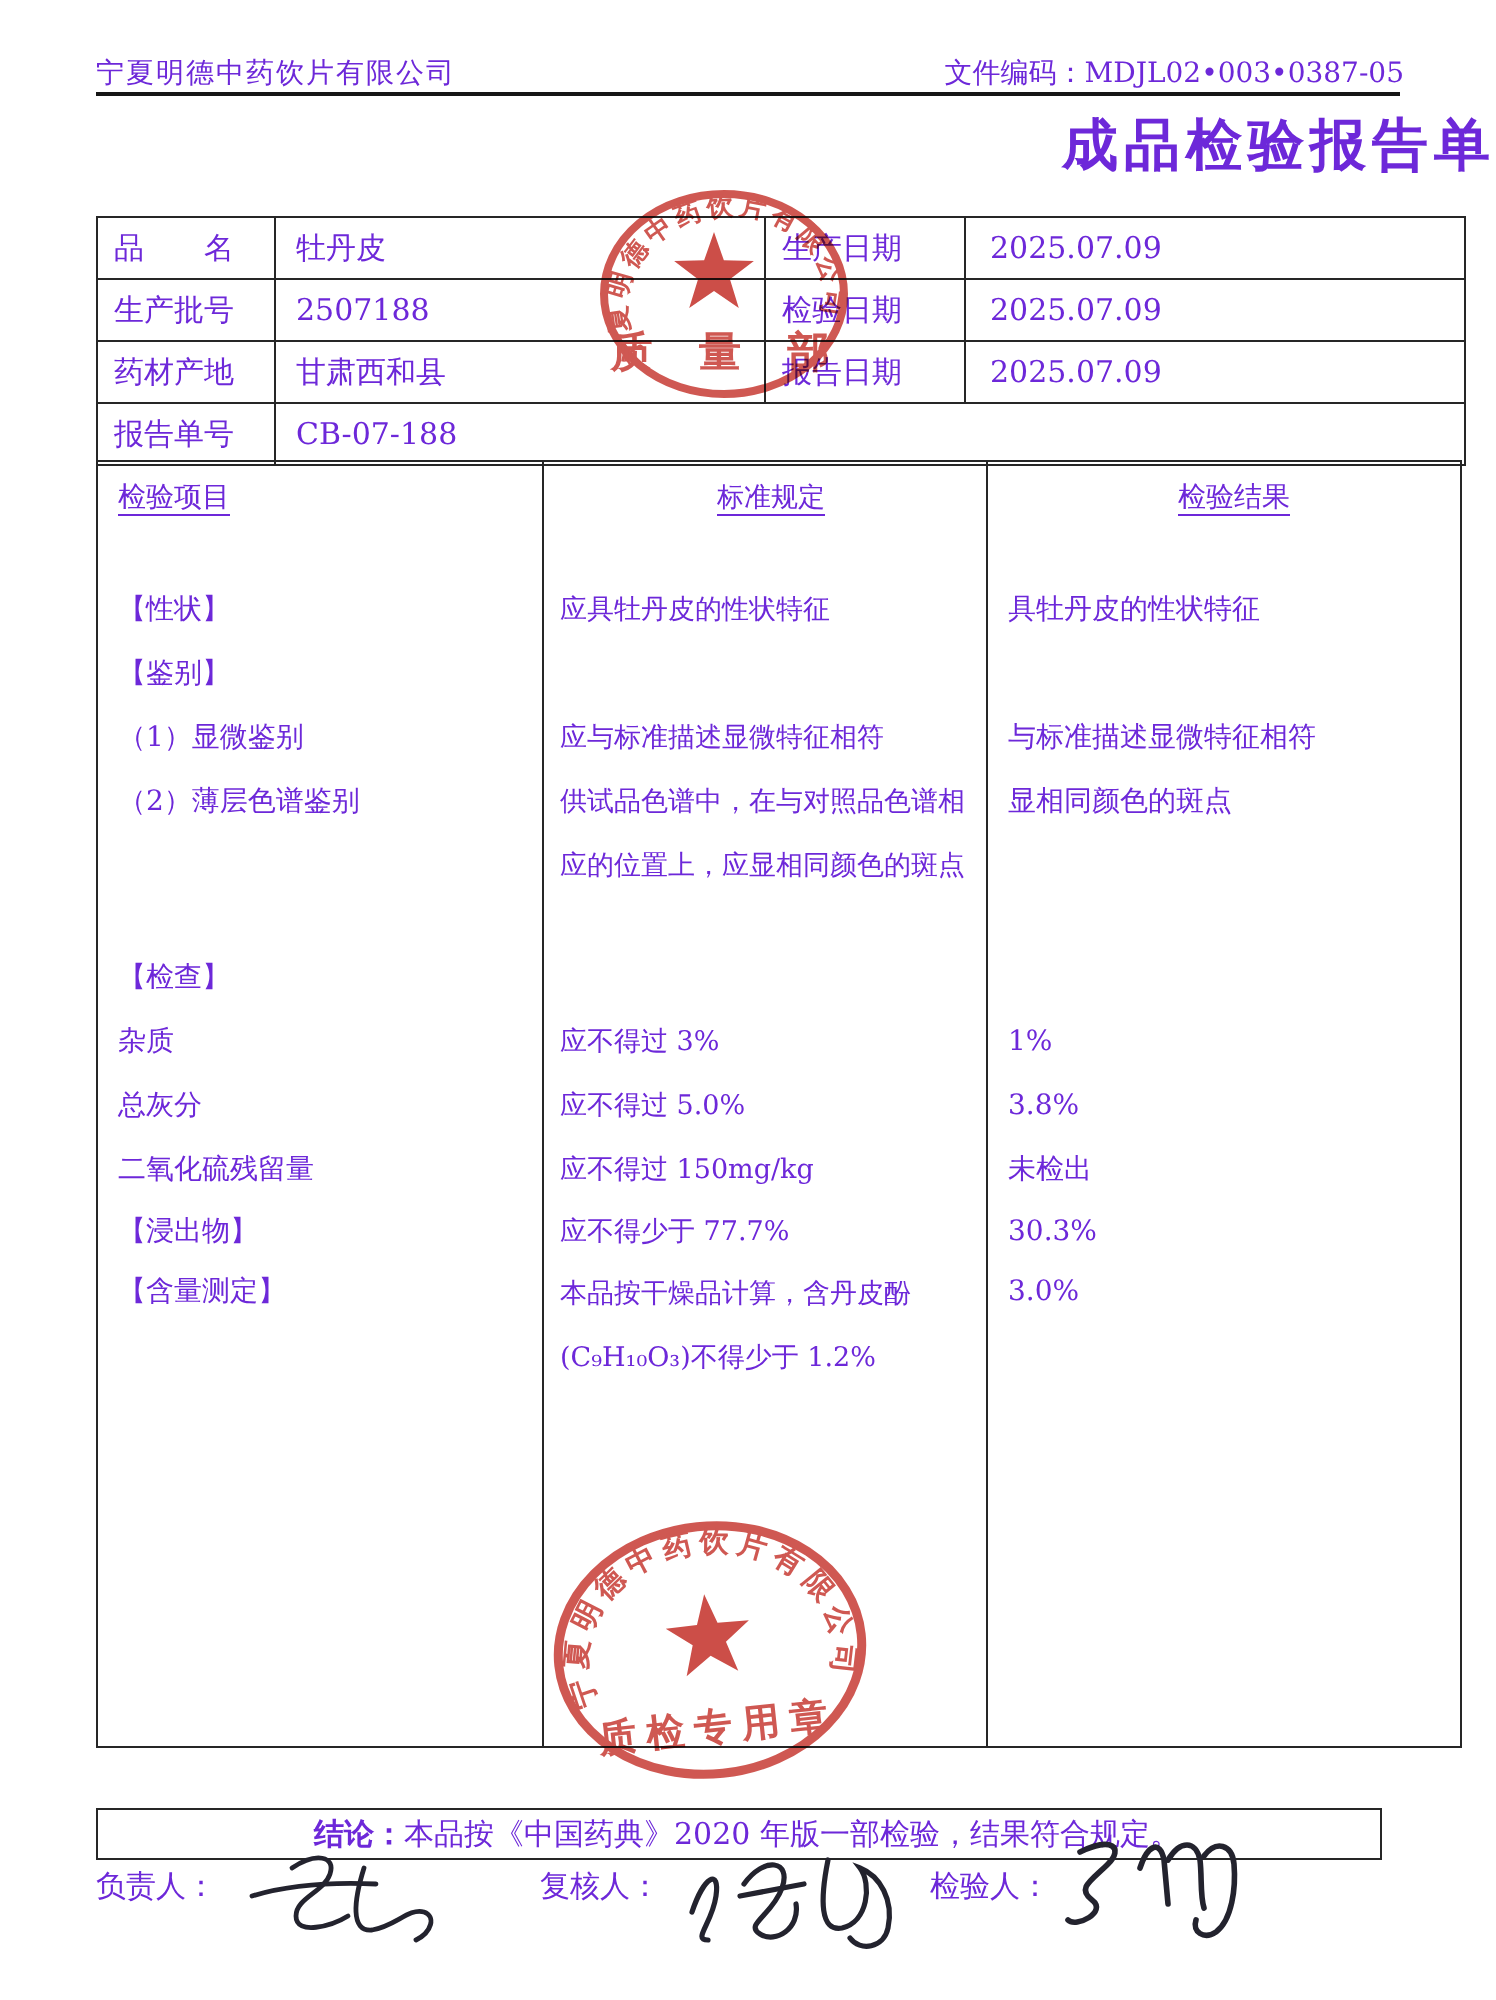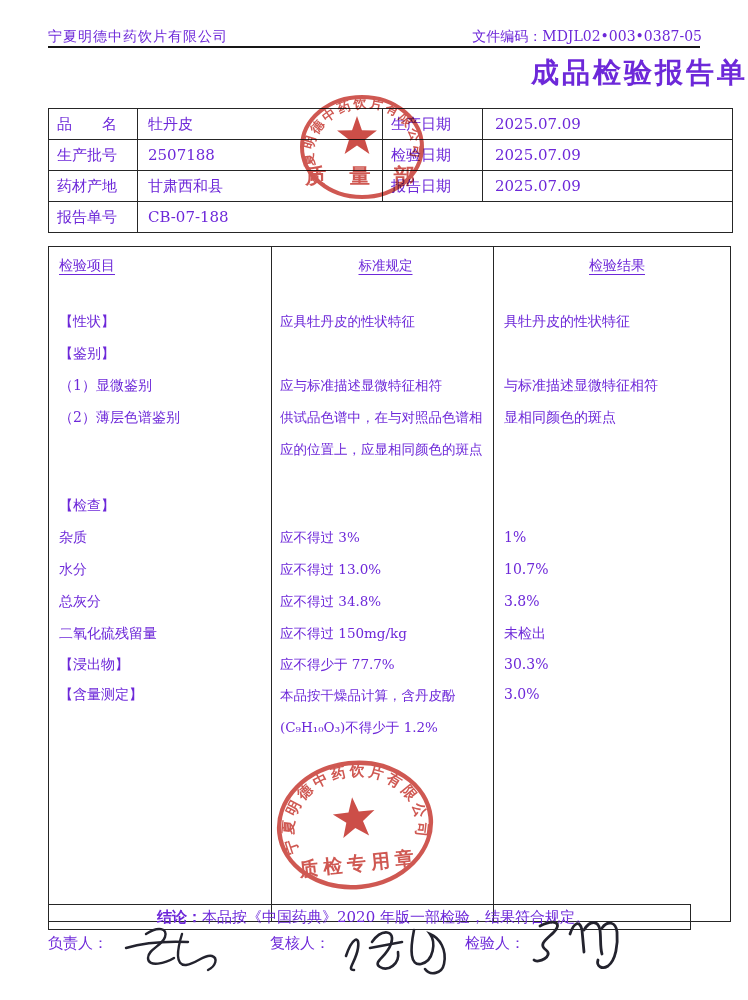--- a/index.html
+++ b/index.html
@@ -13,21 +13,21 @@
              font-size:28px;font-weight:bold;letter-spacing:3px;}
   
   table{border-collapse:collapse;table-layout:fixed;}
   .info{position:absolute;left:48px;top:108px;width:642px;font-size:15px;}
   .info td{border:1.6px solid #262626;height:30px;line-height:30px;padding:0;overflow:hidden;white-space:nowrap;}
   .info .lbl{padding-left:8px;width:80px;}
   .info .val{padding-left:10px;width:234px;}
   .info .lbl2{padding-left:8px;width:91px;}
   .info .val2{padding-left:12px;width:237px;}
   
-  .insp{position:absolute;left:48px;top:246px;width:649px;font-size:14px;border:1.8px solid #262626;}
+  .insp{position:absolute;left:48px;top:230px;width:649px;font-size:14px;border:1.8px solid #262626;}
   .insp td{padding:0;vertical-align:top;line-height:32px;}
   .insp td.c1{border-right:1.6px solid #262626;padding-left:10px;width:212px;}
   .insp td.c2{border-right:1.6px solid #262626;padding-left:8px;padding-right:2px;width:211px;font-size:13.5px;}
   .insp td.c3{padding-left:10px;width:226px;}
   .insp .hd{line-height:26px;padding-top:5px;}
   .insp .hd span{text-decoration:underline;text-underline-offset:4px;}
   .insp .center{text-align:center;padding-left:0;}
   .h30 td{line-height:30px;}
   
   .conclusion{position:absolute;left:48px;top:904px;width:633px;height:24px;border:1.8px solid #262626;
@@ -115,27 +115,22 @@
       <td class="c1">【检查】</td>
       <td class="c2"></td>
       <td class="c3"></td>
     </tr>
     <tr style="height:32px">
       <td class="c1">杂质</td>
       <td class="c2">应不得过 3%</td>
       <td class="c3">1%</td>
     </tr>
     <tr style="height:32px">
-      <td class="c1">水分</td>
-      <td class="c2">应不得过 13.0%</td>
-      <td class="c3">10.7%</td>
-    </tr>
-    <tr style="height:32px">
       <td class="c1">总灰分</td>
-      <td class="c2">应不得过 34.8%</td>
+      <td class="c2">应不得过 5.0%</td>
       <td class="c3">3.8%</td>
     </tr>
     <tr style="height:32px">
       <td class="c1">二氧化硫残留量</td>
       <td class="c2">应不得过 150mg/kg</td>
       <td class="c3">未检出</td>
     </tr>
     <tr class="h30" style="height:30px">
       <td class="c1">【浸出物】</td>
       <td class="c2">应不得少于 77.7%</td>

